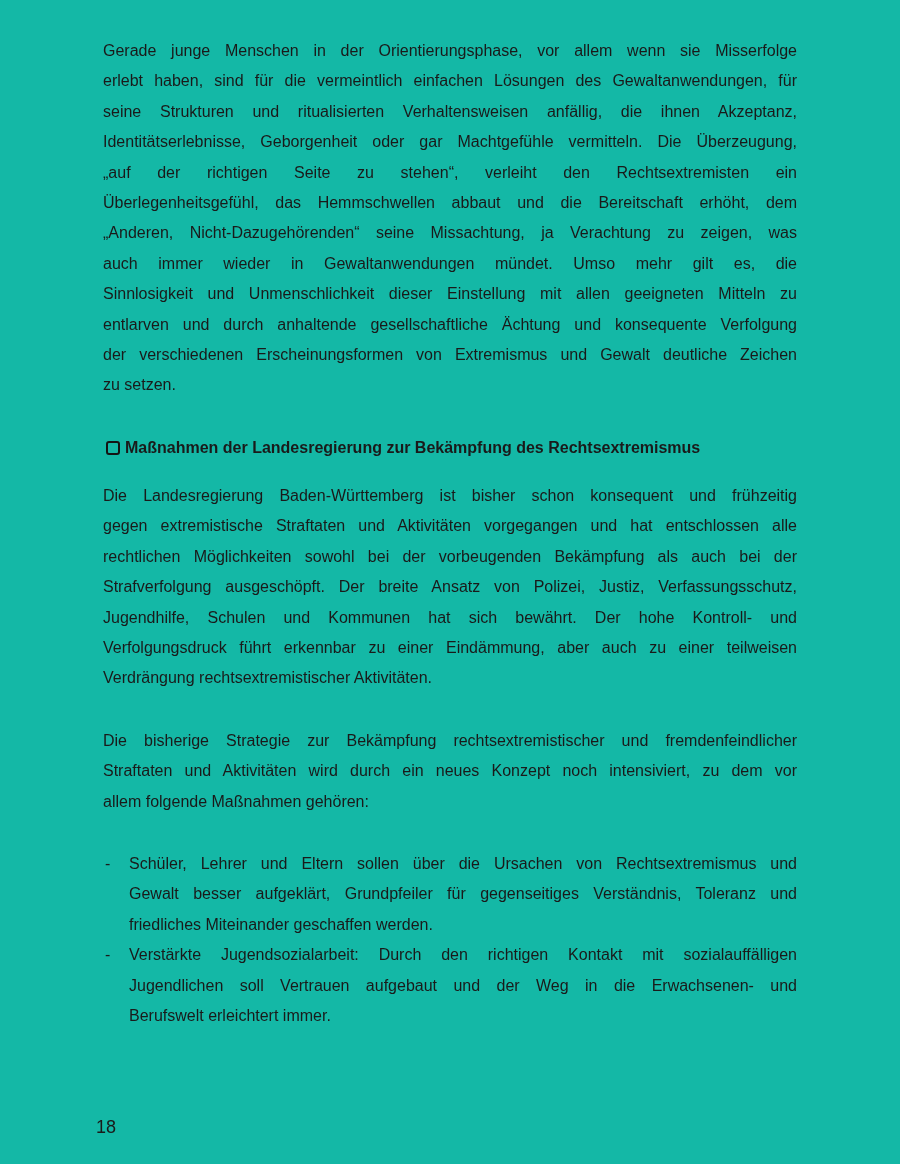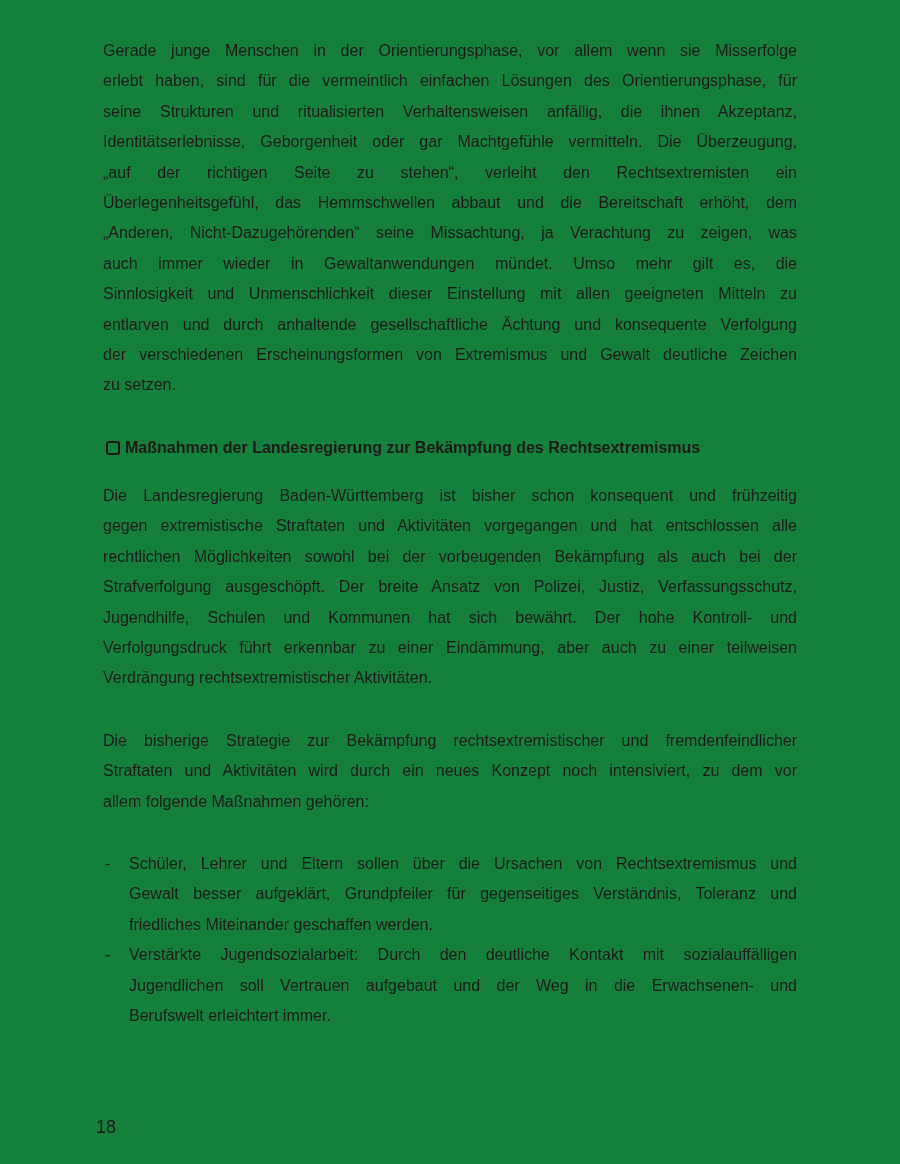--- a/index.html
+++ b/index.html
@@ -4,21 +4,21 @@
 <style>
   html, body {
     margin: 0;
     padding: 0;
     background: #ffffff;
   }
   .page {
     position: relative;
     width: 900px;
     height: 1164px;
-    background: #15803d;
+    background: #14b8a6;
     font-family: "Liberation Sans", sans-serif;
     font-size: 16px;
     line-height: 30.4px;
     color: #1a1a1a;
     overflow: hidden;
   }
   .block {
     position: absolute;
     left: 103px;
     width: 694px;
@@ -69,21 +69,21 @@
     line-height: 20px;
   }
 </style>
 </head>
 <body>
 
 <div class="page">
 
   <div class="block" style="top:36px">
     <div class="line">Gerade junge Menschen in der Orientierungsphase, vor allem wenn sie Misserfolge</div>
-    <div class="line">erlebt haben, sind für die vermeintlich einfachen Lösungen des Orientierungsphase, für</div>
+    <div class="line">erlebt haben, sind für die vermeintlich einfachen Lösungen des Gewaltanwendungen, für</div>
     <div class="line">seine Strukturen und ritualisierten Verhaltensweisen anfällig, die ihnen Akzeptanz,</div>
     <div class="line">Identitätserlebnisse, Geborgenheit oder gar Machtgefühle vermitteln. Die Überzeugung,</div>
     <div class="line">„auf der richtigen Seite zu stehen“, verleiht den Rechtsextremisten ein</div>
     <div class="line">Überlegenheitsgefühl, das Hemmschwellen abbaut und die Bereitschaft erhöht, dem</div>
     <div class="line">„Anderen, Nicht-Dazugehörenden“ seine Missachtung, ja Verachtung zu zeigen, was</div>
     <div class="line">auch immer wieder in Gewaltanwendungen mündet. Umso mehr gilt es, die</div>
     <div class="line">Sinnlosigkeit und Unmenschlichkeit dieser Einstellung mit allen geeigneten Mitteln zu</div>
     <div class="line">entlarven und durch anhaltende gesellschaftliche Ächtung und konsequente Verfolgung</div>
     <div class="line">der verschiedenen Erscheinungsformen von Extremismus und Gewalt deutliche Zeichen</div>
     <div class="line last">zu setzen.</div>
@@ -112,21 +112,21 @@
 
   <div class="block" style="top:849px">
     <div class="bullet-item">
       <span class="bullet-marker">-</span>
       <div class="line">Schüler, Lehrer und Eltern sollen über die Ursachen von Rechtsextremismus und</div>
       <div class="line">Gewalt besser aufgeklärt, Grundpfeiler für gegenseitiges Verständnis, Toleranz und</div>
       <div class="line last">friedliches Miteinander geschaffen werden.</div>
     </div>
     <div class="bullet-item">
       <span class="bullet-marker">-</span>
-      <div class="line">Verstärkte Jugendsozialarbeit: Durch den deutliche Kontakt mit sozialauffälligen</div>
+      <div class="line">Verstärkte Jugendsozialarbeit: Durch den richtigen Kontakt mit sozialauffälligen</div>
       <div class="line">Jugendlichen soll Vertrauen aufgebaut und der Weg in die Erwachsenen- und</div>
       <div class="line last">Berufswelt erleichtert immer.</div>
     </div>
   </div>
 
   <div class="page-number">18</div>
 
 </div>
 
 </body></html>

